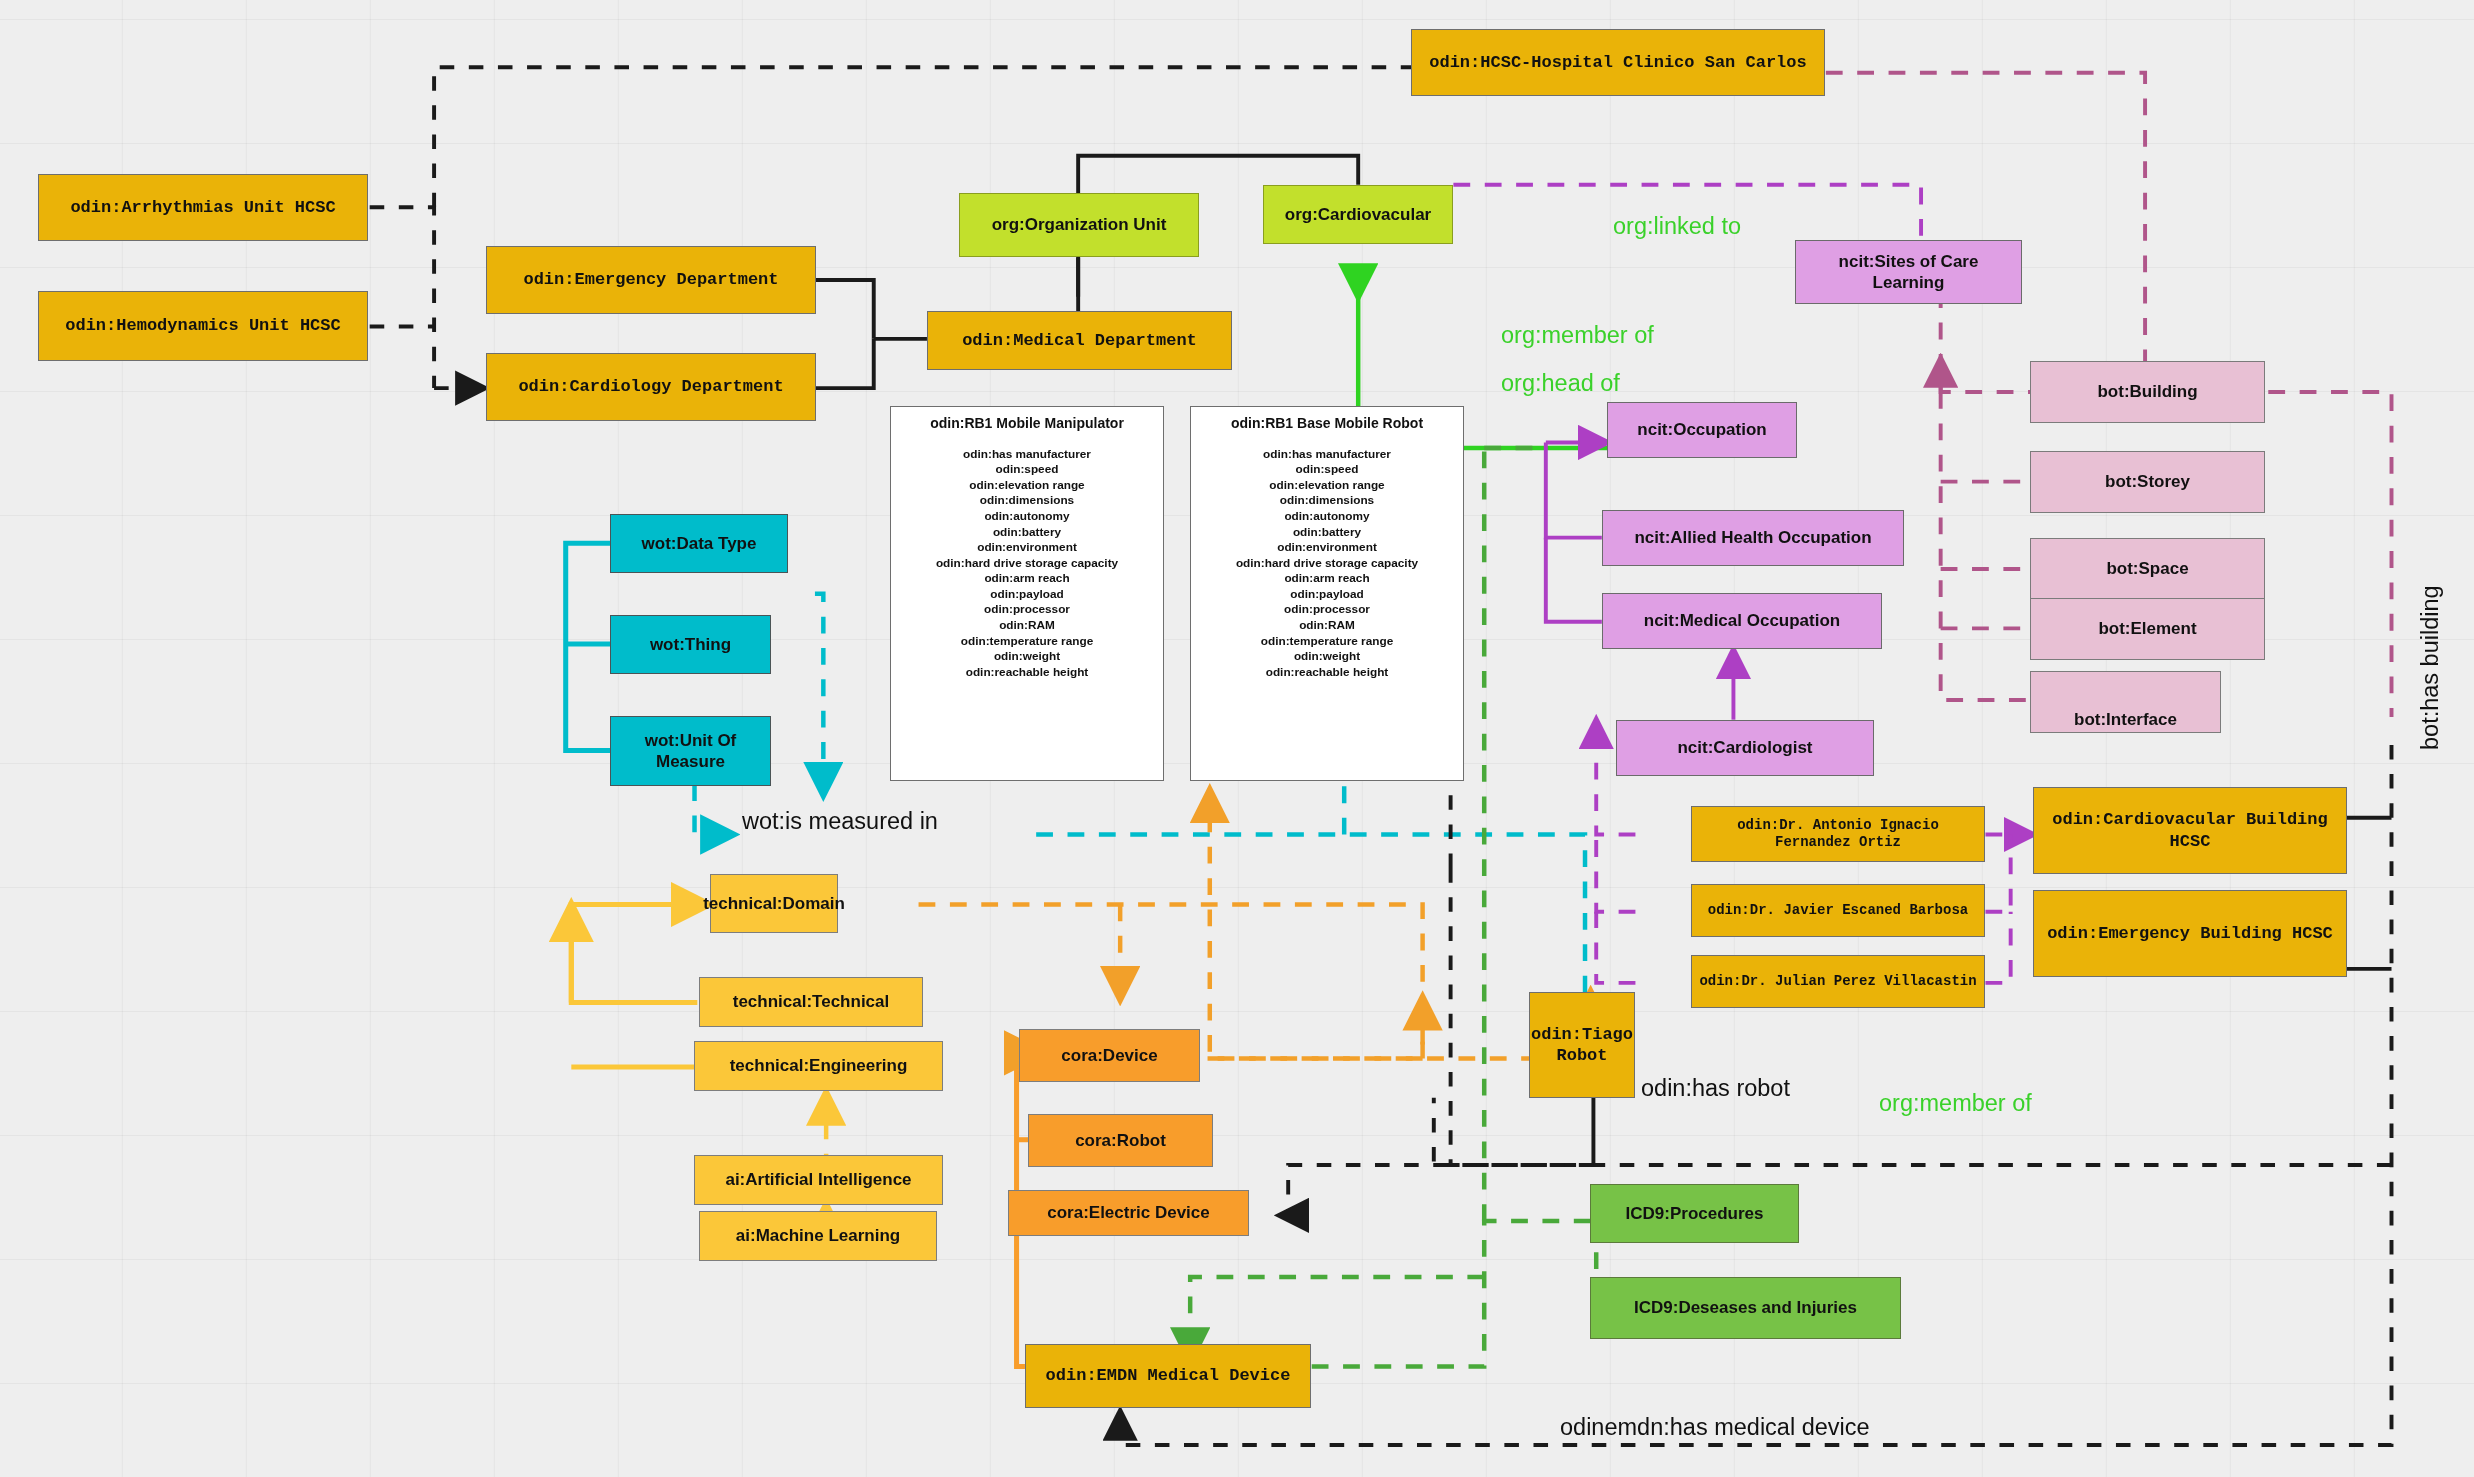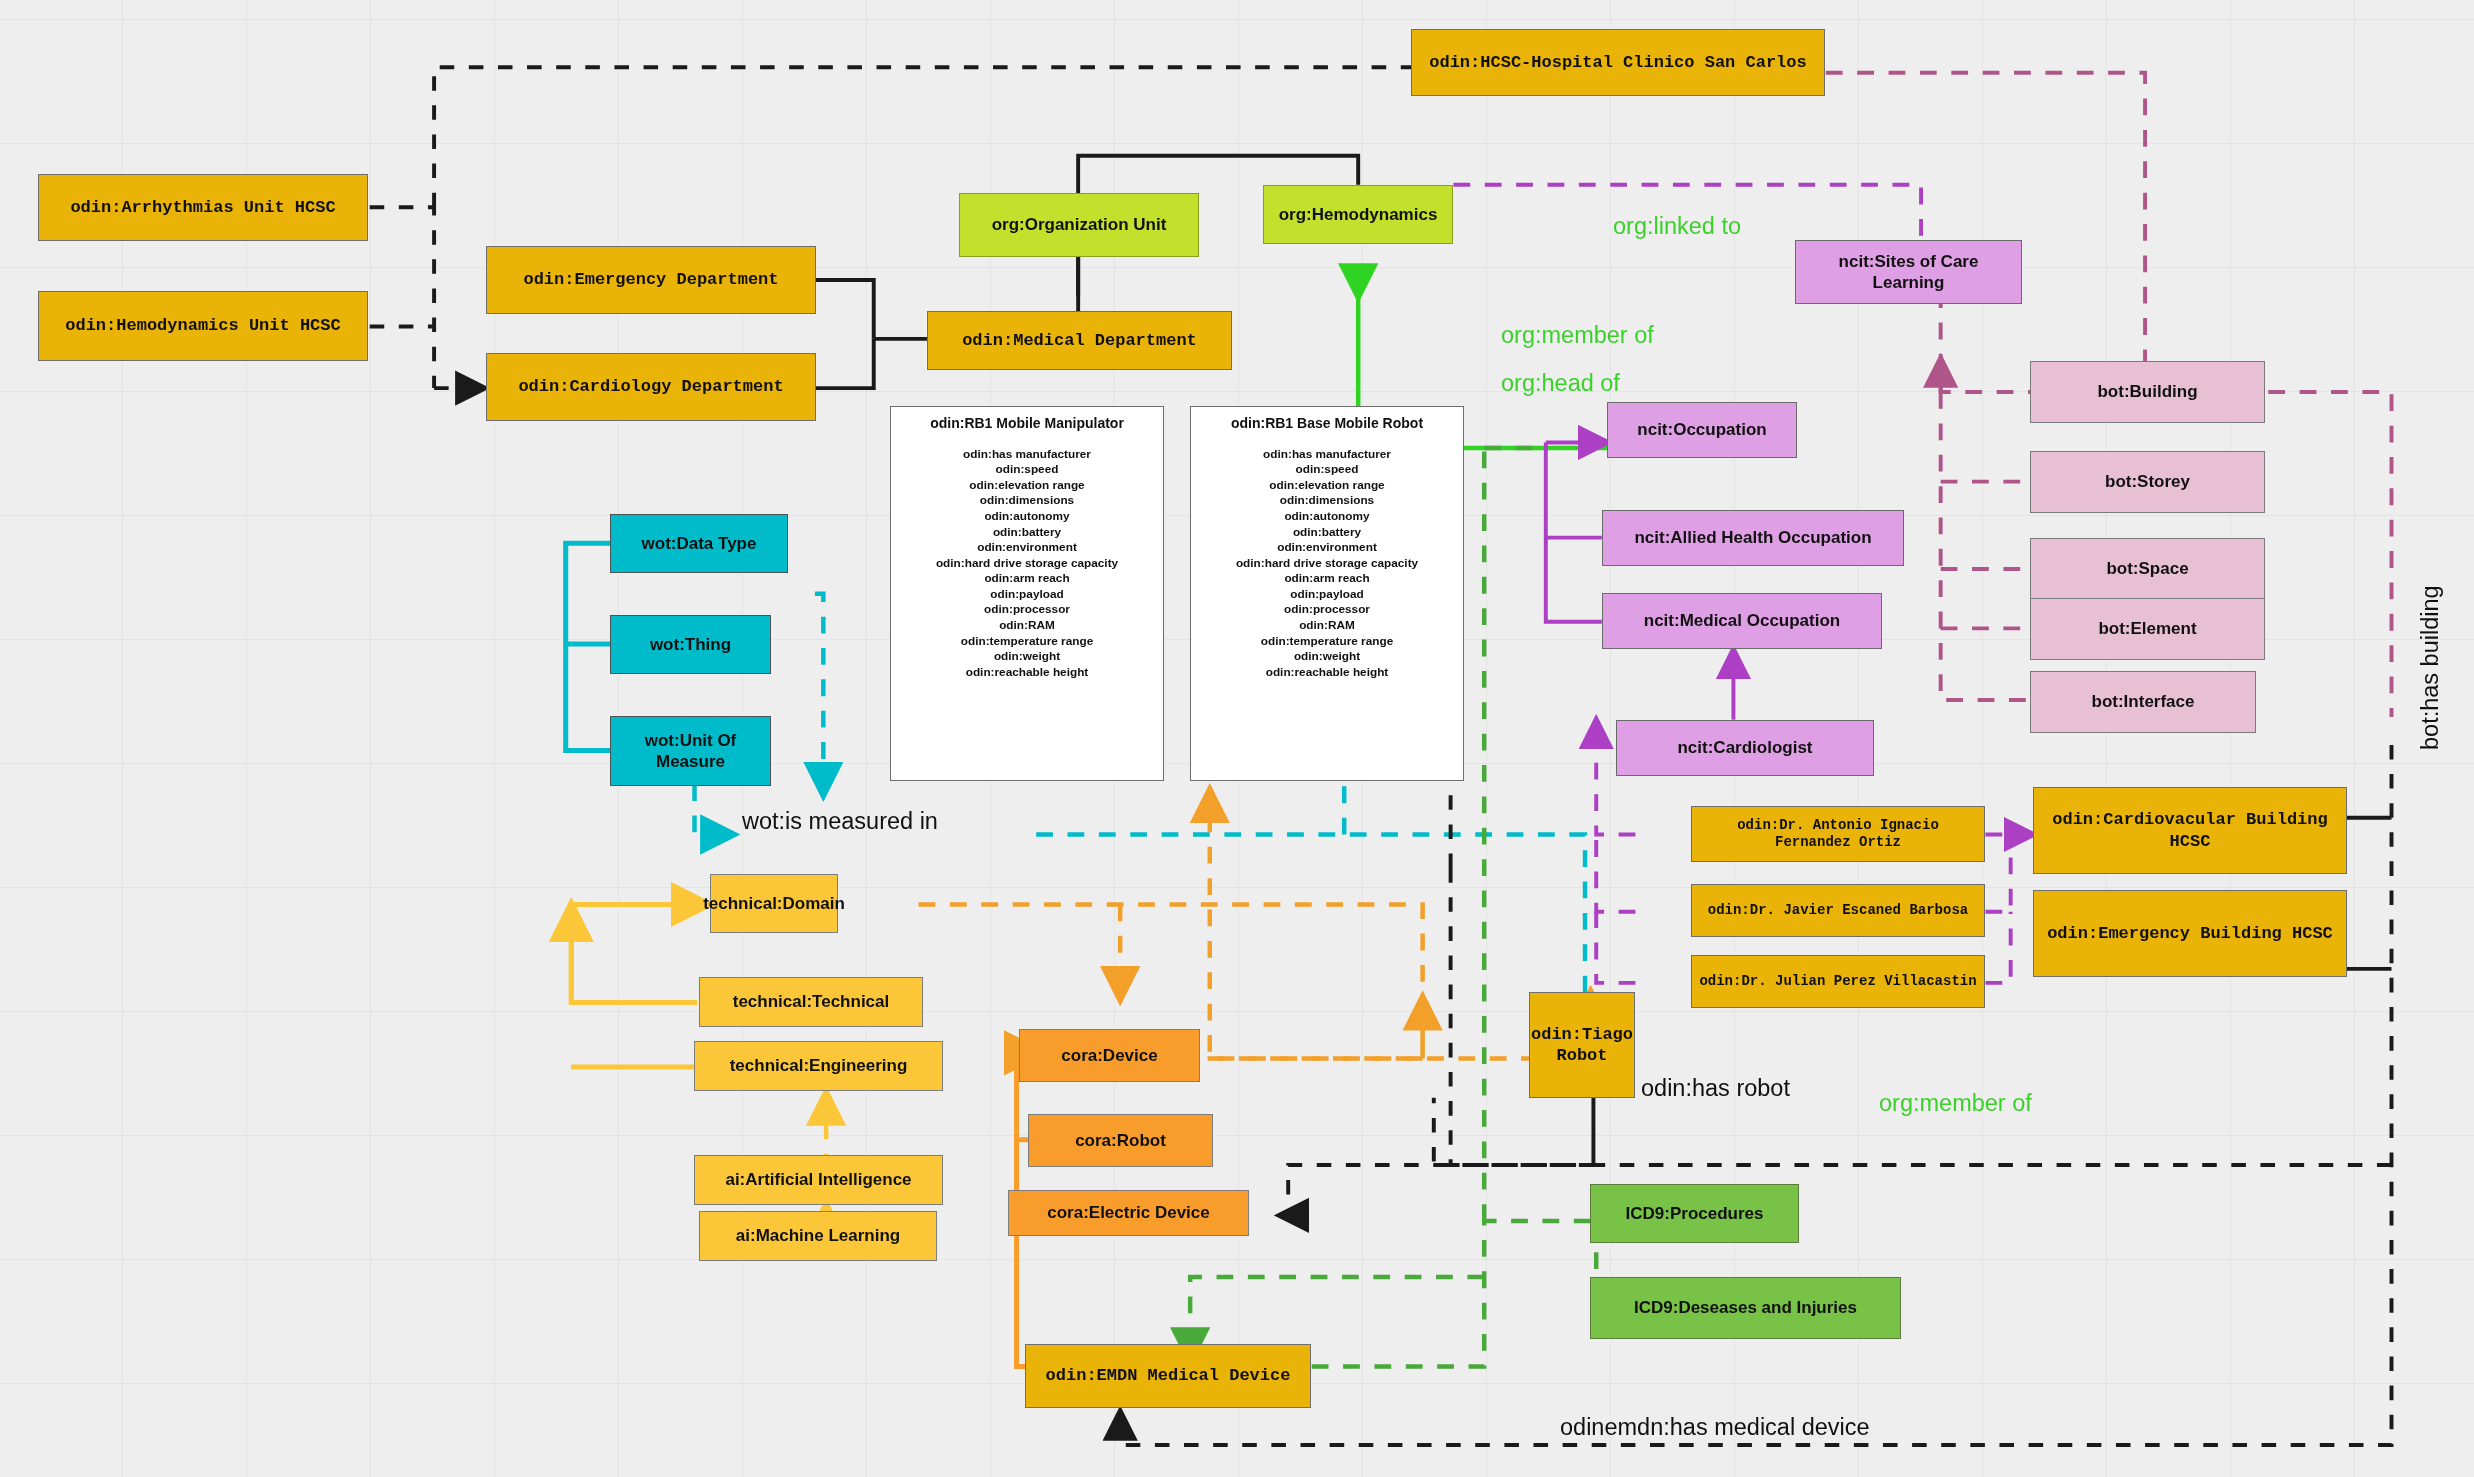--- a/index.html
+++ b/index.html
@@ -200,21 +200,21 @@
     <span>odin:Cardiology Department</span>
   </div>
   <div class="node plain" style="left:927px;top:311px;width:305px;height:59px;">
     <span>odin:Medical Department</span>
   </div>
 
   <div class="node lime" style="left:959px;top:193px;width:240px;height:64px;">
     <span>org:Organization Unit</span>
   </div>
   <div class="node lime" style="left:1263px;top:185px;width:190px;height:59px;">
-    <span>org:Hemodynamics</span>
+    <span>org:Cardiovacular</span>
   </div>
 
   <div class="node plain" style="left:1411px;top:29px;width:414px;height:67px;">
     <span>odin:HCSC-Hospital Clinico San Carlos</span>
   </div>
 
   <div class="node violet" style="left:1795px;top:240px;width:227px;height:64px;">
     <span>ncit:Sites of Care Learning</span>
   </div>
 
@@ -236,21 +236,21 @@
   </div>
   <div class="node pink" style="left:2030px;top:451px;width:235px;height:62px;align-items:center;">
     <span>bot:Storey</span>
   </div>
   <div class="node pink" style="left:2030px;top:538px;width:235px;height:62px;">
     <span>bot:Space</span>
   </div>
   <div class="node pink" style="left:2030px;top:598px;width:235px;height:62px;">
     <span>bot:Element</span>
   </div>
-  <div class="node pink" style="left:2030px;top:671px;width:226px;height:62px;">
+  <div class="node pink" style="left:2030px;top:671px;width:191px;height:62px;align-items:flex-end;">
     <span>bot:Interface</span>
   </div>
 
   <div class="node cyan" style="left:610px;top:514px;width:178px;height:59px;">
     <span>wot:Data Type</span>
   </div>
   <div class="node cyan" style="left:610px;top:615px;width:161px;height:59px;">
     <span>wot:Thing</span>
   </div>
   <div class="node cyan" style="left:610px;top:716px;width:161px;height:70px;">

